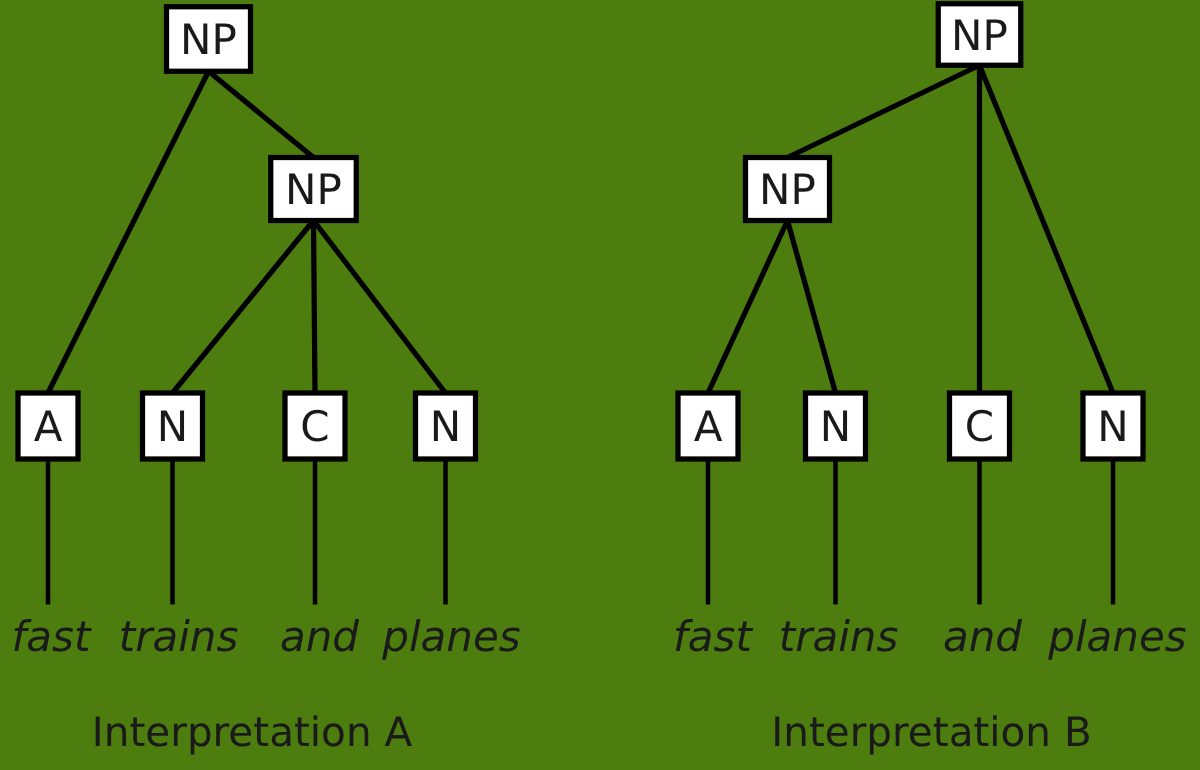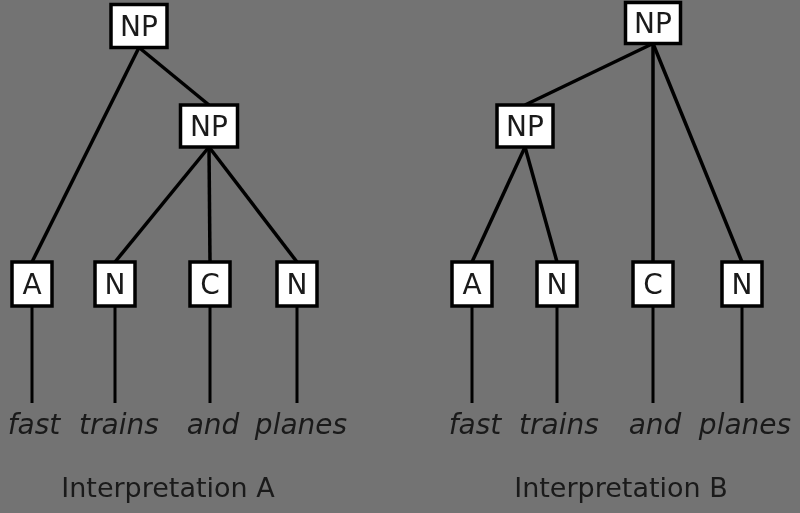--- a/index.html
+++ b/index.html
@@ -5,21 +5,21 @@
   html, body {
     margin: 0;
     padding: 0;
     background: #ffffff;
     font-family: "DejaVu Sans", "Liberation Sans", sans-serif;
   }
   .stage {
     position: relative;
     width: 800px;
     height: 513px;
-    background: #737373;
+    background: #4d7c0f;
     overflow: hidden;
   }
   svg text {
     font-family: "DejaVu Sans", "Liberation Sans", sans-serif;
     fill: #1a1a1a;
   }
   svg .node-label {
     font-size: 28px;
   }
   svg .word-label {

